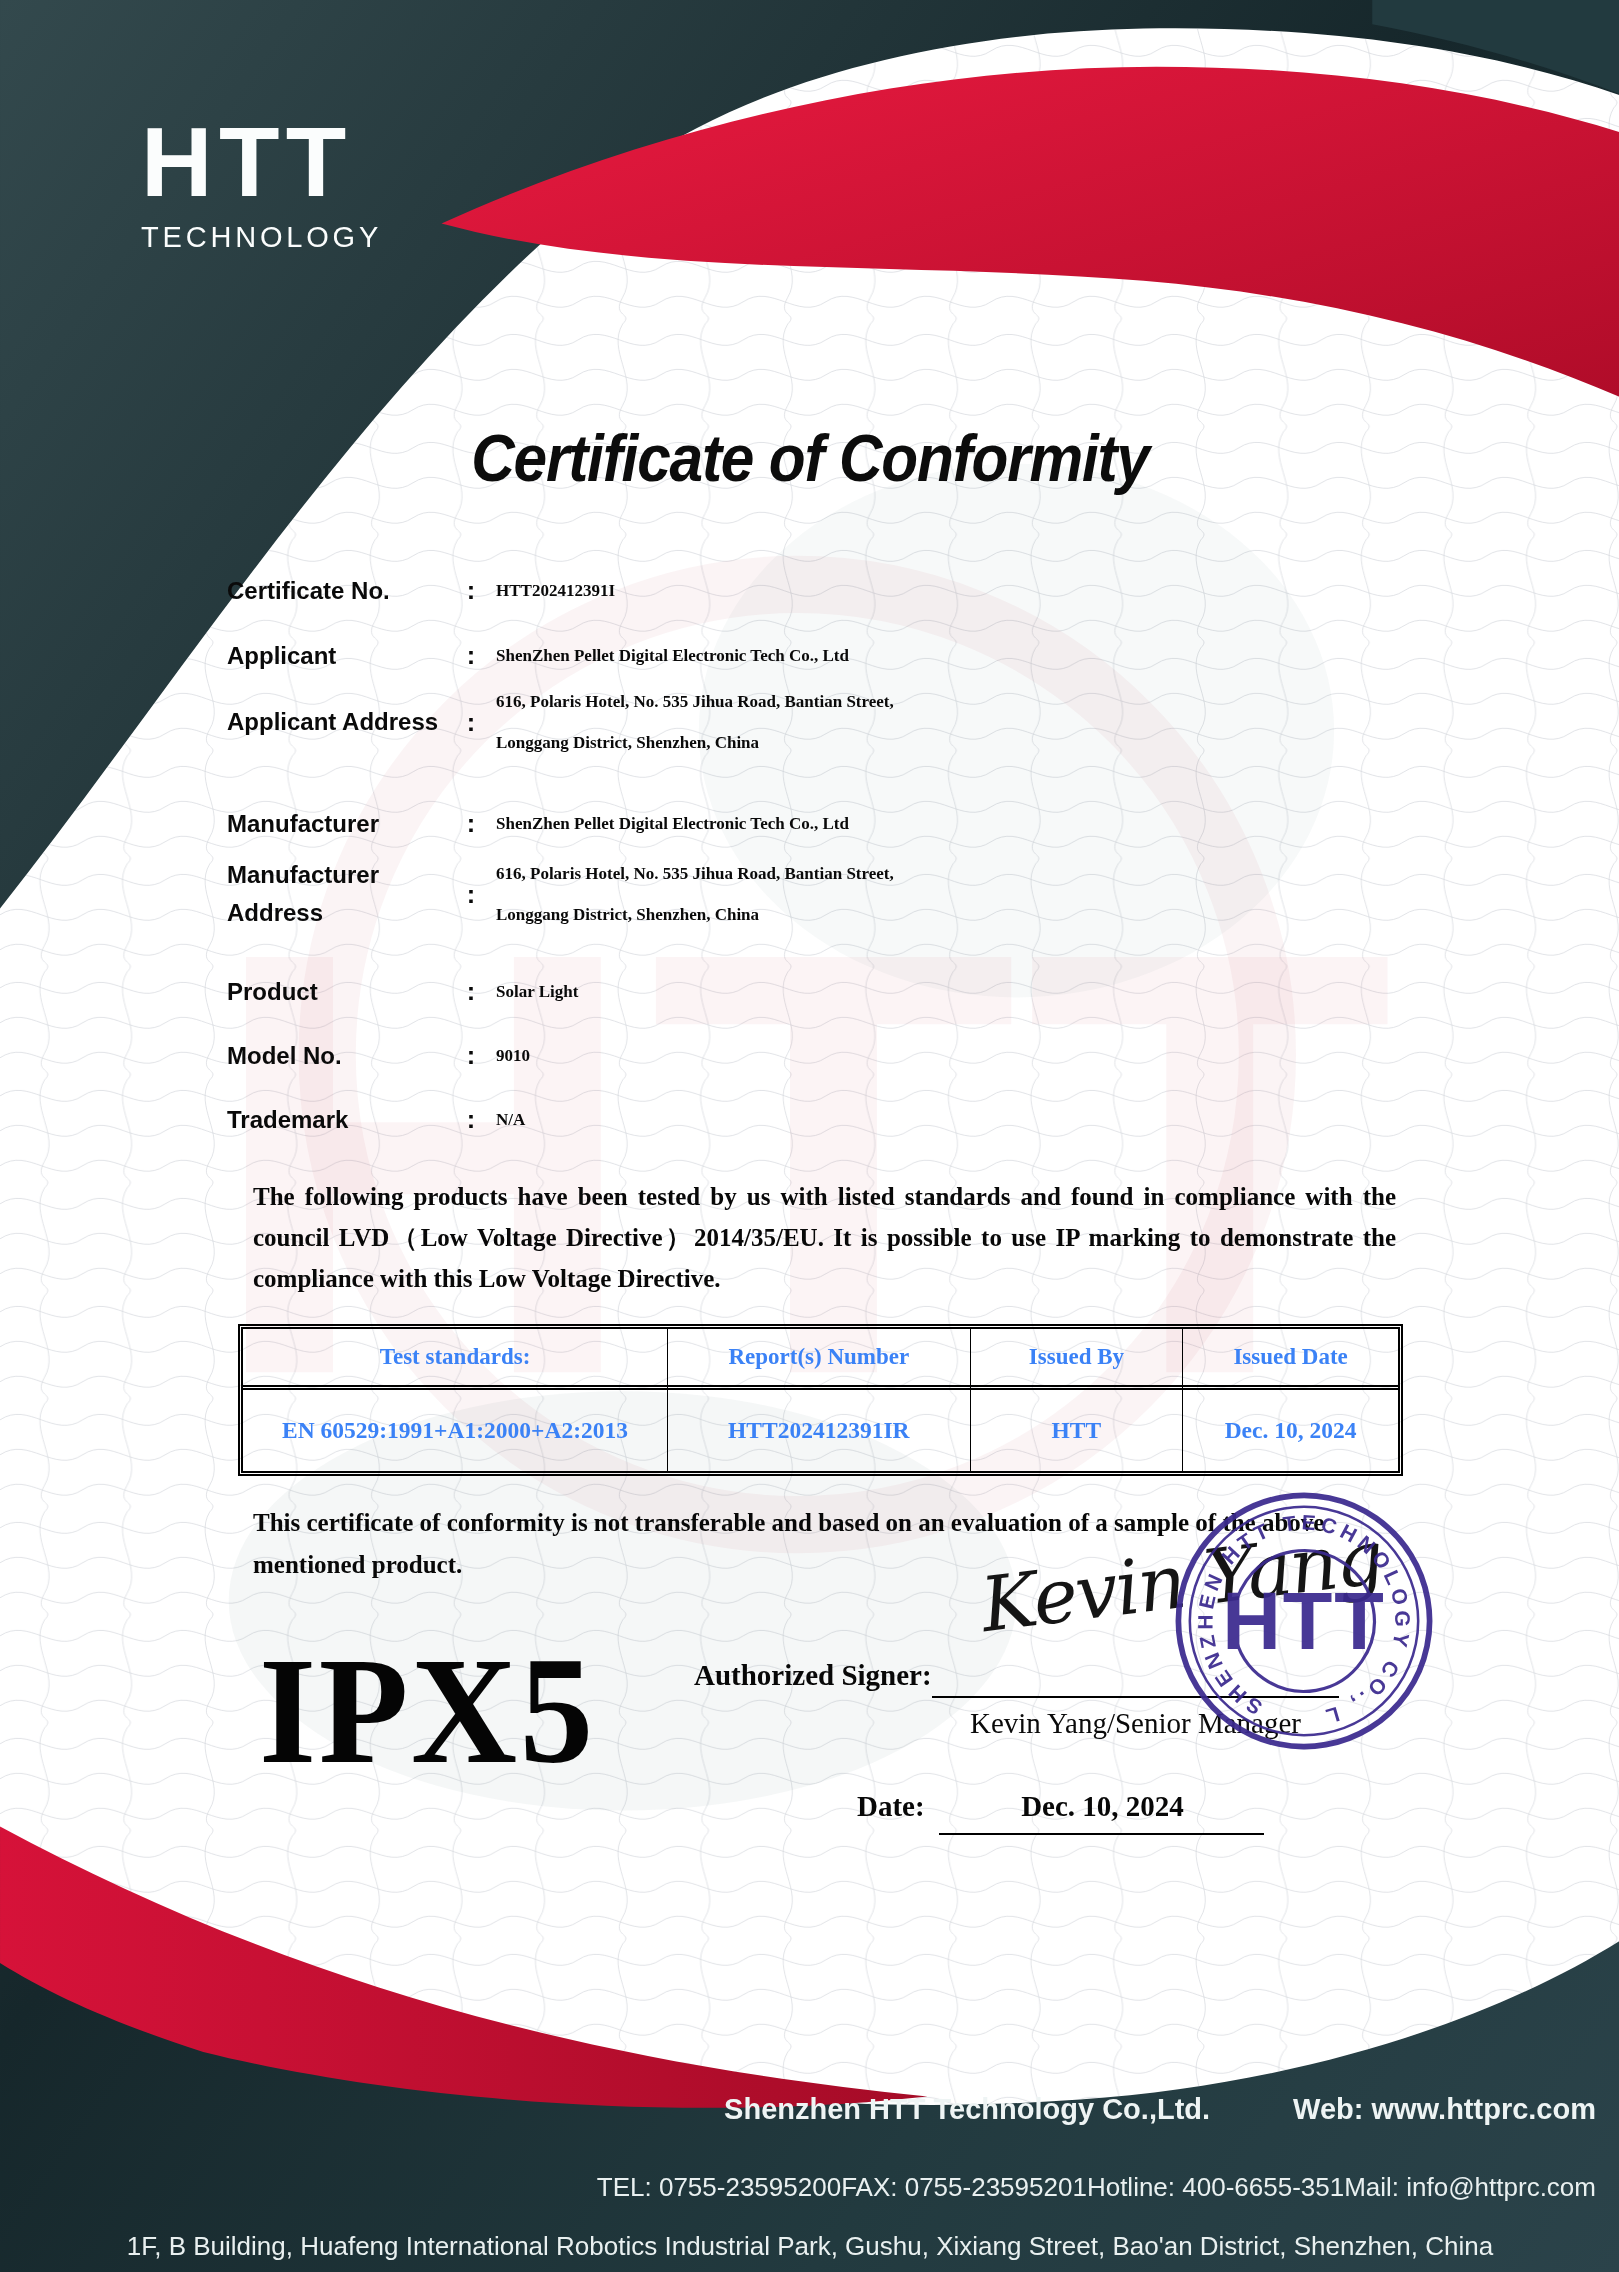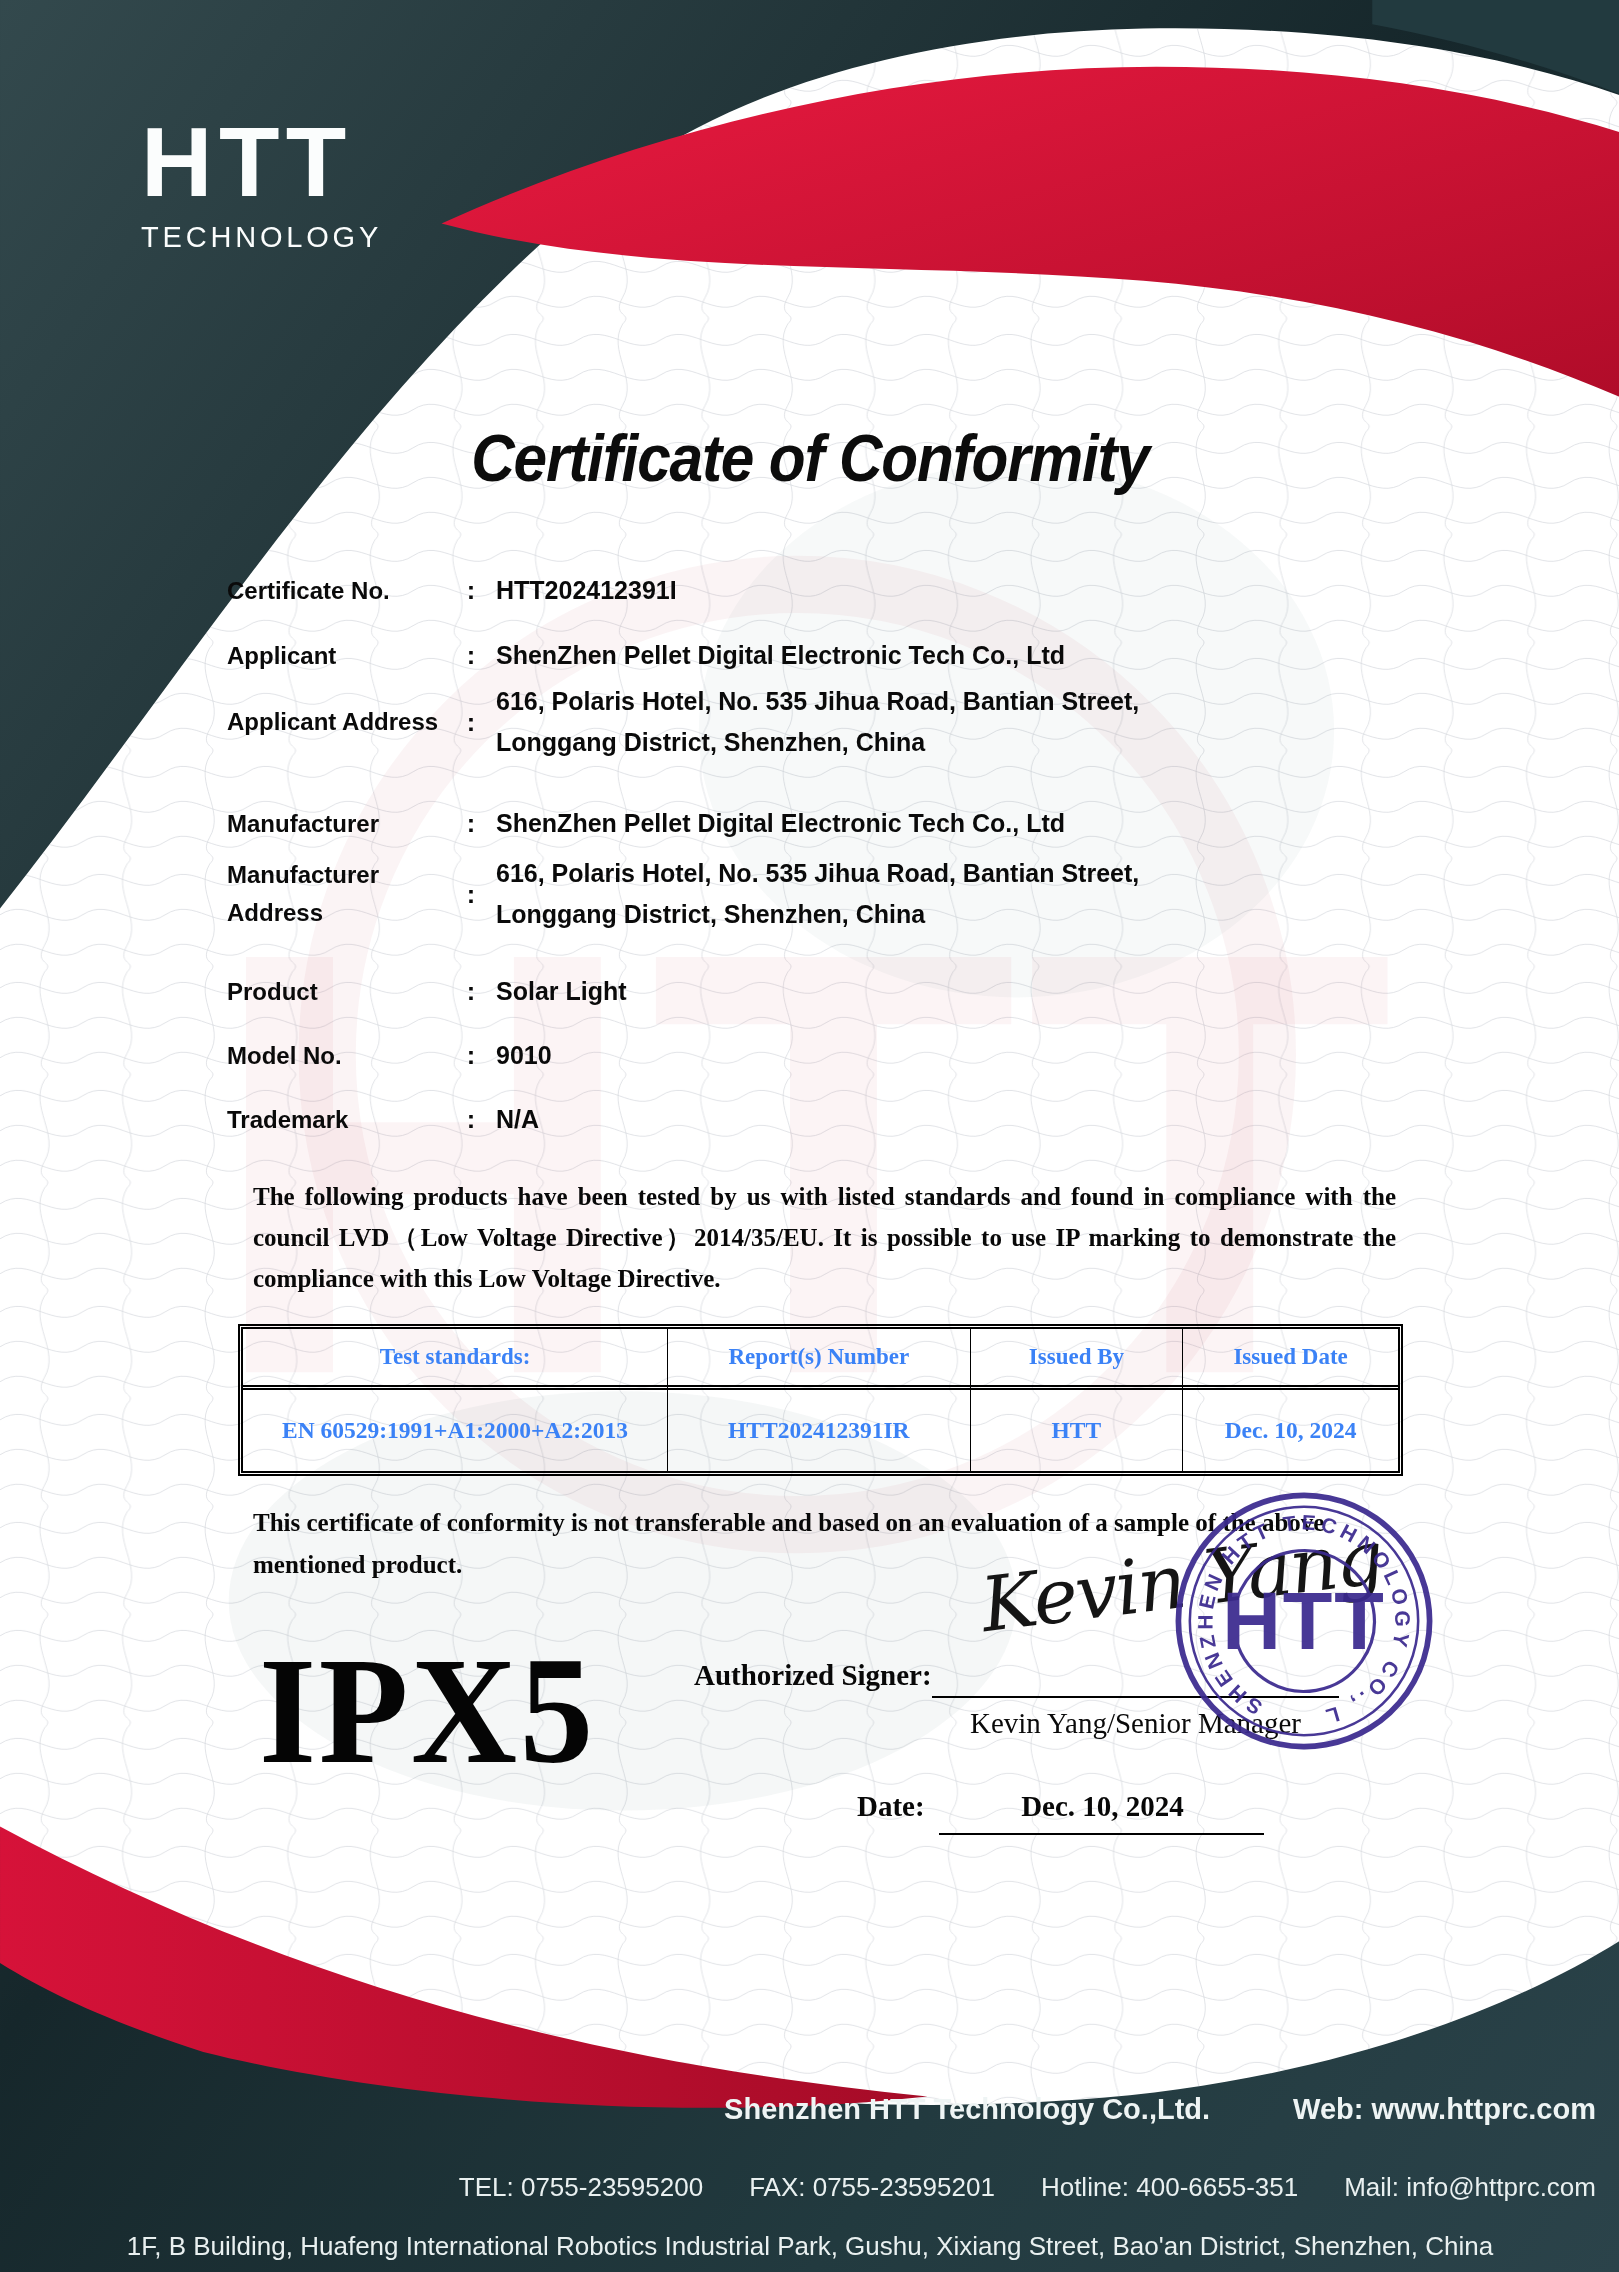--- a/index.html
+++ b/index.html
@@ -16,21 +16,21 @@
 
   
   .title{left:0;top:419px;width:1620px;text-align:center;
          font-size:67px;font-weight:bold;font-style:italic;color:#0c0c0c;
          transform:scaleX(.9);letter-spacing:-1.3px;}
 
   
   .frow{position:absolute;left:227px;display:flex;align-items:center;color:#0a0a0a;}
   .frow .lbl{width:219px;font-size:24px;font-weight:bold;line-height:38px;}
   .frow .col{width:50px;font-size:25.4px;font-weight:bold;text-align:center;}
-  .frow .val{width:877px;font-size:25px;font-weight:bold;line-height:41px;white-space:pre-line;}
+  .frow .val{width:877px;font-size:17px;font-weight:bold;line-height:41px;white-space:pre-line;font-family:Liberation Serif, serif;}
 
   .statement{left:253px;top:1176px;width:1143px;font-family:"Liberation Serif",serif;
              font-size:25px;font-weight:bold;line-height:41px;color:#080808;text-align:justify;}
 
   
   .ctable{left:238px;top:1324px;width:1155px;border:5.1px double #000;background:transparent;
           display:grid;grid-template-columns:36.8% 26.2% 18.4% 18.6%;}
   .ctable .cell{font-family:"Liberation Serif",serif;font-weight:bold;color:#3b82f6;
                 display:flex;align-items:center;justify-content:center;text-align:center;
                 border-right:1.9px solid #000;}
@@ -56,21 +56,21 @@
              font-size:29px;font-weight:bold;color:#080808;}
   .dateval{left:940px;top:1790px;width:325px;text-align:center;
            font-family:"Liberation Serif",serif;font-size:29px;font-weight:bold;color:#080808;}
   .dateline{left:939px;top:1833px;width:325px;border-top:2.5px solid #000;height:0;}
 
   .stampwrap{left:1167px;top:1484px;width:274px;height:274px;opacity:.93;}
 
   
   .f1{right:24px;top:2093px;display:flex;gap:83px;color:#eef4f4;
       font-size:29px;font-weight:bold;}
-  .f2{right:24px;top:2172px;display:flex;gap:46px;color:#e9f0f0;font-size:26px;}
+  .f2{right:24px;top:2172px;display:flex;color:#e9f0f0;font-size:26px;}
   .f3{left:0;top:2231px;width:1620px;text-align:center;color:#e9f0f0;font-size:26px;}
 </style>
 </head>
 <body>
 
 <div class="page">
 
   <svg class="bg" viewBox="0 0 2550 3578">
     <defs>
       <linearGradient id="teal" x1="0" y1="0" x2="1" y2="1">

